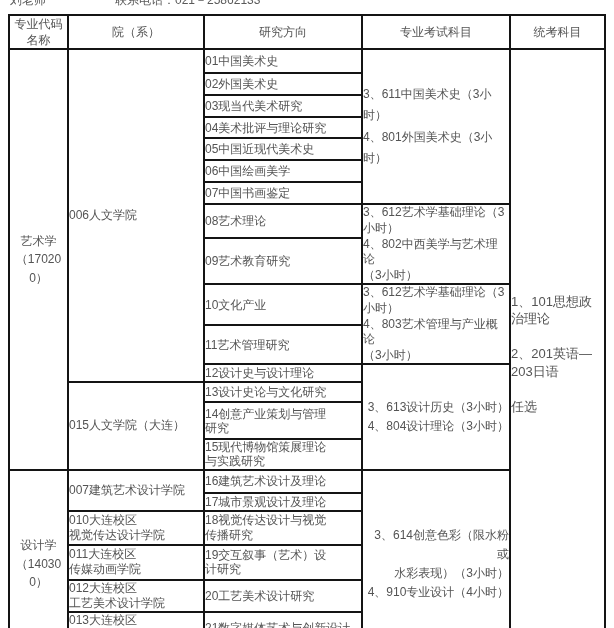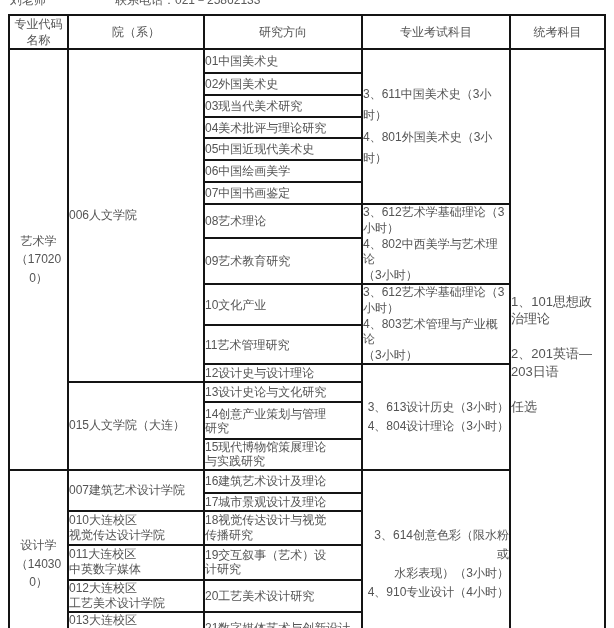--- a/index.html
+++ b/index.html
@@ -156,21 +156,21 @@
     <td class="dir l">17城市景观设计及理论</td>
   </tr>
   <tr style="height:34px">
     <td class="college s">010大连校区
 视觉传达设计学院</td>
     <td class="dir l">18视觉传达设计与视觉
 传播研究</td>
   </tr>
   <tr style="height:35px">
     <td class="college l">011大连校区
-中英数字媒体</td>
+传媒动画学院</td>
     <td class="dir l">19交互叙事（艺术）设
 计研究</td>
   </tr>
   <tr style="height:31px">
     <td class="college l">012大连校区
 工艺美术设计学院</td>
     <td class="dir s">20工艺美术设计研究</td>
   </tr>
   <tr style="height:47px">
     <td class="college s">013大连校区

